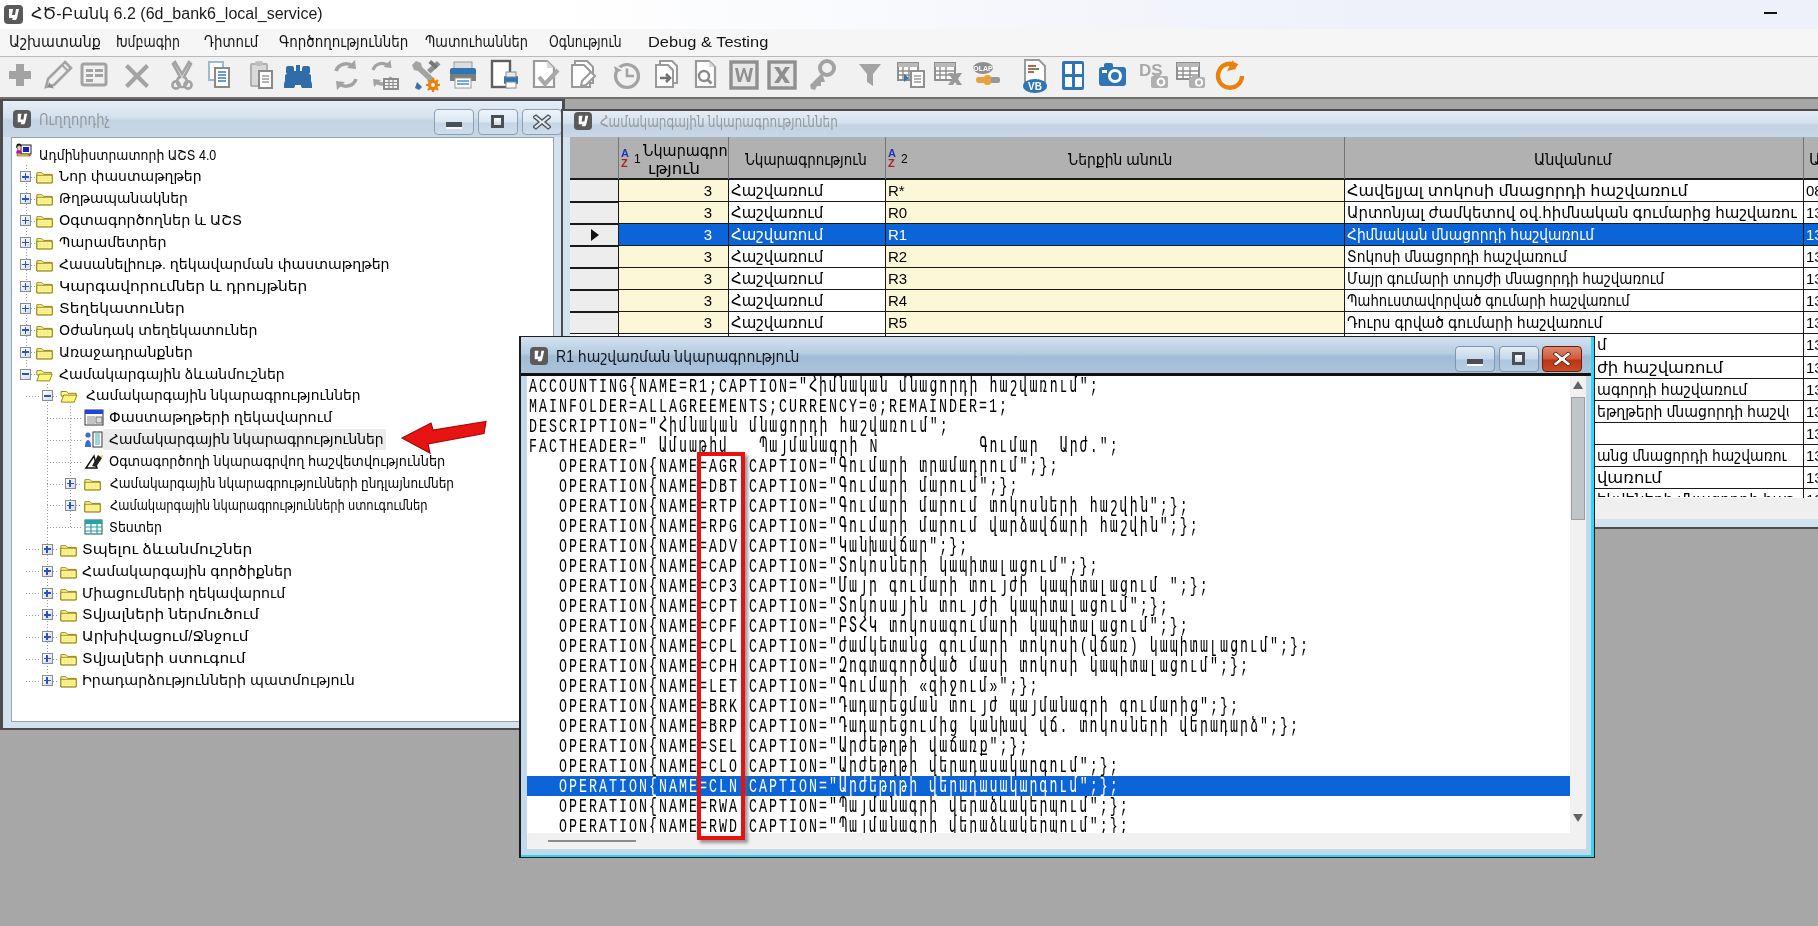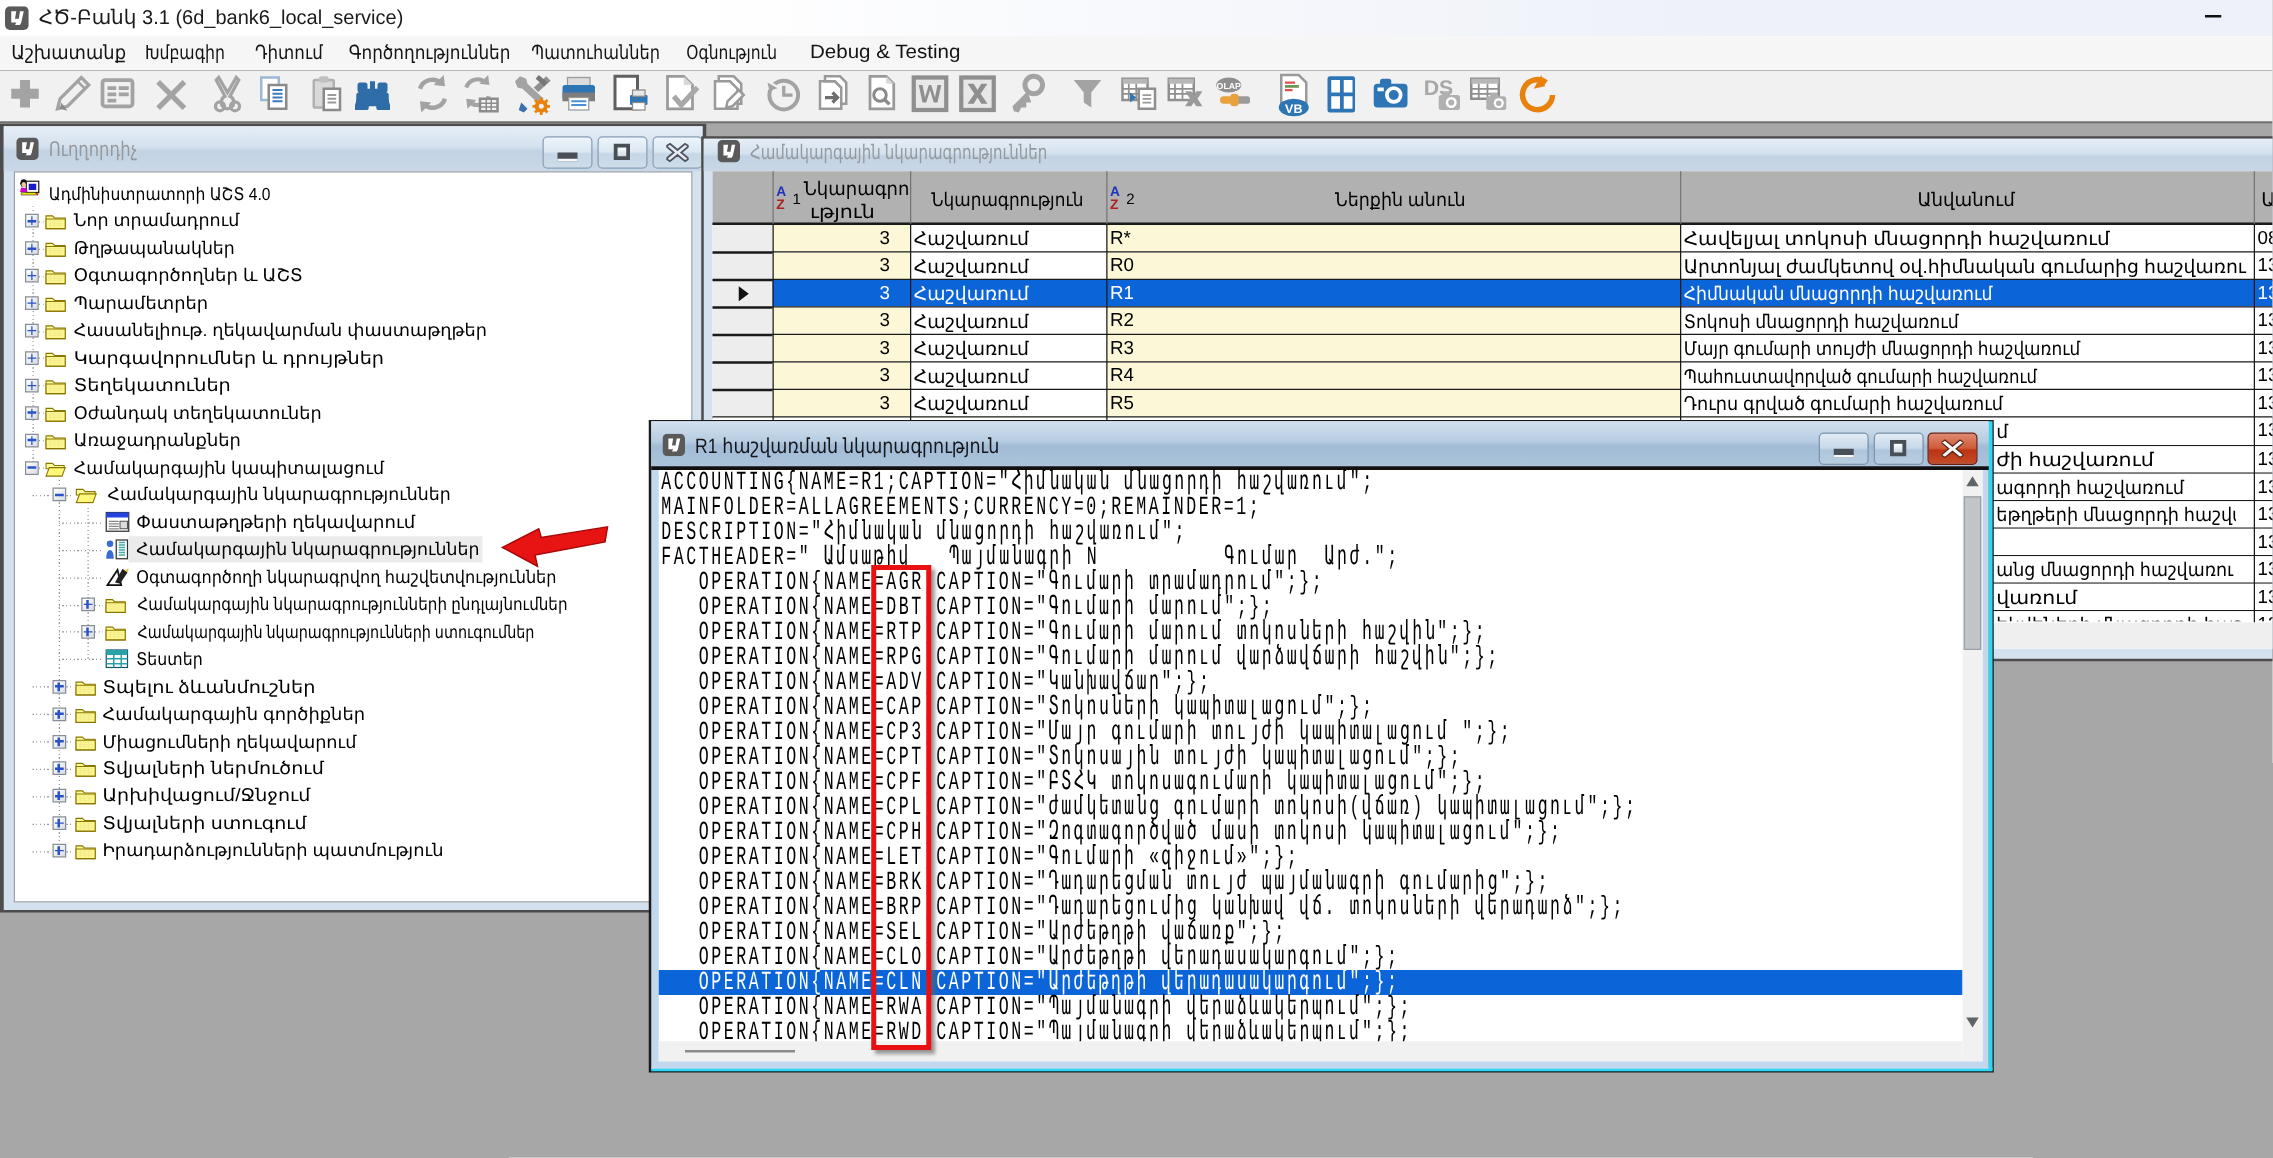--- a/index.html
+++ b/index.html
@@ -6,21 +6,21 @@
  font-family:"Liberation Sans","DejaVu Sans",sans-serif;
  -webkit-font-smoothing:antialiased;}
 .abs{position:absolute;}
 .mono{font-family:"Liberation Mono","DejaVu Sans Mono",monospace;font-variant-ligatures:none;}
 </style></head><body>
 <div class="abs" style="left:0;top:0;width:1818px;height:29px;background:linear-gradient(90deg,#ffffff 30%,#eef1f9 75%)"></div>
 <div class="abs" style="left:4px;top:5px;width:19px;height:19px"><svg width="19" height="19" viewBox="0 0 19 19">
       <rect x="0" y="0" width="19" height="19" rx="4" fill="#5a5a5a"></rect>
       <path d="M5 4 L9 4 L8 10 L11 10 L12 4 L15 4 L13 13 L12 15 L8 15 L9 13 L5 13 Z" fill="#ffffff"></path>
     </svg></div>
-<div class="abs" style="left:31px;top:4px;font-size:16px;color:#1a1a1a;white-space:nowrap">ՀԾ-Բանկ 3.1 (6d_bank6_local_service)</div>
+<div class="abs" style="left:31px;top:4px;font-size:16px;color:#1a1a1a;white-space:nowrap">ՀԾ-Բանկ 6.2 (6d_bank6_local_service)</div>
 <div class="abs" style="left:1764px;top:12px;width:13px;height:2px;background:#111"></div>
 <div class="abs" style="left:0;top:29px;width:1818px;height:27px;background:#f6f6f7;border-bottom:1px solid #b9b9b9"></div>
 <div class="abs" style="left:9px;top:33px;font-size:15.5px;color:#141414;white-space:nowrap;transform:scaleX(0.92);transform-origin:0 50%">Աշխատան<u>ք</u></div>
 <div class="abs" style="left:116px;top:33px;font-size:15.5px;color:#141414;white-space:nowrap;transform:scaleX(0.81);transform-origin:0 50%">Խմբագիր</div>
 <div class="abs" style="left:204px;top:33px;font-size:15.5px;color:#141414;white-space:nowrap;transform:scaleX(0.86);transform-origin:0 50%">Դիտում</div>
 <div class="abs" style="left:279px;top:33px;font-size:15.5px;color:#141414;white-space:nowrap;transform:scaleX(0.87);transform-origin:0 50%">Գործողություններ</div>
 <div class="abs" style="left:425px;top:33px;font-size:15.5px;color:#141414;white-space:nowrap;transform:scaleX(0.835);transform-origin:0 50%">Պատուհաններ</div>
 <div class="abs" style="left:549px;top:33px;font-size:15.5px;color:#141414;white-space:nowrap;transform:scaleX(0.8);transform-origin:0 50%">Օգնություն</div>
 <div class="abs" style="left:648px;top:33px;font-size:15.5px;color:#141414;white-space:nowrap;transform:scaleX(1.06);transform-origin:0 50%">Debug &amp; Testing</div>
 <div class="abs" style="left:0;top:57px;width:1818px;height:40px;background:#f1f1f1"></div>
@@ -245,21 +245,21 @@
 <div class="abs" style="left:39px;top:146.5px;font-size:14px;color:#000;white-space:nowrap;transform:scaleX(0.89);transform-origin:0 0">Ադմինիստրատորի ԱՇՏ 4.0</div>
 <div class="abs" style="left:20.0px;top:171.4px;width:11px;height:11px;background:linear-gradient(135deg,#fff,#d8dde2);border:1px solid #868d96;box-sizing:border-box"></div>
 <div class="abs" style="left:22.0px;top:176.1px;width:7px;height:1.6px;background:#2952c8"></div>
 <div class="abs" style="left:24.7px;top:173.4px;width:1.6px;height:7px;background:#2952c8"></div>
 <div class="abs" style="left:31px;top:176.9px;width:4px;height:1px;background-image:repeating-linear-gradient(90deg,#9a9a9a 0 1px,transparent 1px 3px)"></div>
 <div class="abs" style="left:36px;top:169.4px;width:17px;height:15px"><svg width="17" height="15" viewBox="0 0 20 17">
       <path d="M1 4h6l2 2h10v10H1z" fill="#ffff9e" stroke="#8a7500" stroke-width="1"></path>
       <path d="M1 7h18v9H1z" fill="#fdf88f" stroke="#8a7500" stroke-width="1"></path>
       <path d="M3 9h14M3 11h14M3 13h14M5 8v7M9 8v7M13 8v7" stroke="#f2e88e" stroke-width="0.8"></path>
     </svg></div>
-<div class="abs" style="left:59px;top:168.4px;font-size:14px;color:#000;white-space:nowrap;transform:scaleX(1.0);transform-origin:0 0">Նոր տրամադրում</div>
+<div class="abs" style="left:59px;top:168.4px;font-size:14px;color:#000;white-space:nowrap;transform:scaleX(1.0);transform-origin:0 0">Նոր փաստաթղթեր</div>
 <div class="abs" style="left:20.0px;top:193.3px;width:11px;height:11px;background:linear-gradient(135deg,#fff,#d8dde2);border:1px solid #868d96;box-sizing:border-box"></div>
 <div class="abs" style="left:22.0px;top:198.0px;width:7px;height:1.6px;background:#2952c8"></div>
 <div class="abs" style="left:24.7px;top:195.3px;width:1.6px;height:7px;background:#2952c8"></div>
 <div class="abs" style="left:31px;top:198.8px;width:4px;height:1px;background-image:repeating-linear-gradient(90deg,#9a9a9a 0 1px,transparent 1px 3px)"></div>
 <div class="abs" style="left:36px;top:191.3px;width:17px;height:15px"><svg width="17" height="15" viewBox="0 0 20 17">
       <path d="M1 4h6l2 2h10v10H1z" fill="#ffff9e" stroke="#8a7500" stroke-width="1"></path>
       <path d="M1 7h18v9H1z" fill="#fdf88f" stroke="#8a7500" stroke-width="1"></path>
       <path d="M3 9h14M3 11h14M3 13h14M5 8v7M9 8v7M13 8v7" stroke="#f2e88e" stroke-width="0.8"></path>
     </svg></div>
 <div class="abs" style="left:59px;top:190.3px;font-size:14px;color:#000;white-space:nowrap;transform:scaleX(0.99);transform-origin:0 0">Թղթապանակներ</div>
@@ -333,21 +333,21 @@
       <path d="M3 9h14M3 11h14M3 13h14M5 8v7M9 8v7M13 8v7" stroke="#f2e88e" stroke-width="0.8"></path>
     </svg></div>
 <div class="abs" style="left:59px;top:343.6px;font-size:14px;color:#000;white-space:nowrap;transform:scaleX(1.02);transform-origin:0 0">Առաջադրանքներ</div>
 <div class="abs" style="left:20.0px;top:368.5px;width:11px;height:11px;background:linear-gradient(135deg,#fff,#d8dde2);border:1px solid #868d96;box-sizing:border-box"></div>
 <div class="abs" style="left:22.0px;top:373.2px;width:7px;height:1.6px;background:#2952c8"></div>
 <div class="abs" style="left:31px;top:374.0px;width:4px;height:1px;background-image:repeating-linear-gradient(90deg,#9a9a9a 0 1px,transparent 1px 3px)"></div>
 <div class="abs" style="left:36px;top:366.5px;width:17px;height:15px"><svg width="17" height="15" viewBox="0 0 20 17">
       <path d="M1 4h6l2 2h9v3H1z" fill="#ffff9e" stroke="#8a7500" stroke-width="1"></path>
       <path d="M4 8h15l-3 8H1z" fill="#fdf77a" stroke="#8a7500" stroke-width="1"></path>
     </svg></div>
-<div class="abs" style="left:59px;top:365.5px;font-size:14px;color:#000;white-space:nowrap;transform:scaleX(1.0);transform-origin:0 0">Համակարգային կապիտալացում</div>
+<div class="abs" style="left:59px;top:365.5px;font-size:14px;color:#000;white-space:nowrap;transform:scaleX(1.0);transform-origin:0 0">Համակարգային ձևանմուշներ</div>
 <div class="abs" style="left:25.5px;top:395.9px;width:15.5px;height:1px;background-image:repeating-linear-gradient(90deg,#9a9a9a 0 1px,transparent 1px 3px)"></div>
 <div class="abs" style="left:41.5px;top:390.4px;width:11px;height:11px;background:linear-gradient(135deg,#fff,#d8dde2);border:1px solid #868d96;box-sizing:border-box"></div>
 <div class="abs" style="left:43.5px;top:395.09999999999997px;width:7px;height:1.6px;background:#2952c8"></div>
 <div class="abs" style="left:53px;top:395.9px;width:5px;height:1px;background-image:repeating-linear-gradient(90deg,#9a9a9a 0 1px,transparent 1px 3px)"></div>
 <div class="abs" style="left:60px;top:388.4px;width:18px;height:15px"><svg width="18" height="15" viewBox="0 0 20 17">
       <path d="M1 4h6l2 2h9v3H1z" fill="#ffff9e" stroke="#8a7500" stroke-width="1"></path>
       <path d="M4 8h15l-3 8H1z" fill="#fdf77a" stroke="#8a7500" stroke-width="1"></path>
     </svg></div>
 <div class="abs" style="left:86px;top:387.4px;font-size:14px;color:#000;white-space:nowrap;transform:scaleX(0.99);transform-origin:0 0">Համակարգային նկարագրություններ</div>
 <div class="abs" style="left:47px;top:417.79999999999995px;width:35px;height:1px;background-image:repeating-linear-gradient(90deg,#9a9a9a 0 1px,transparent 1px 3px)"></div>

